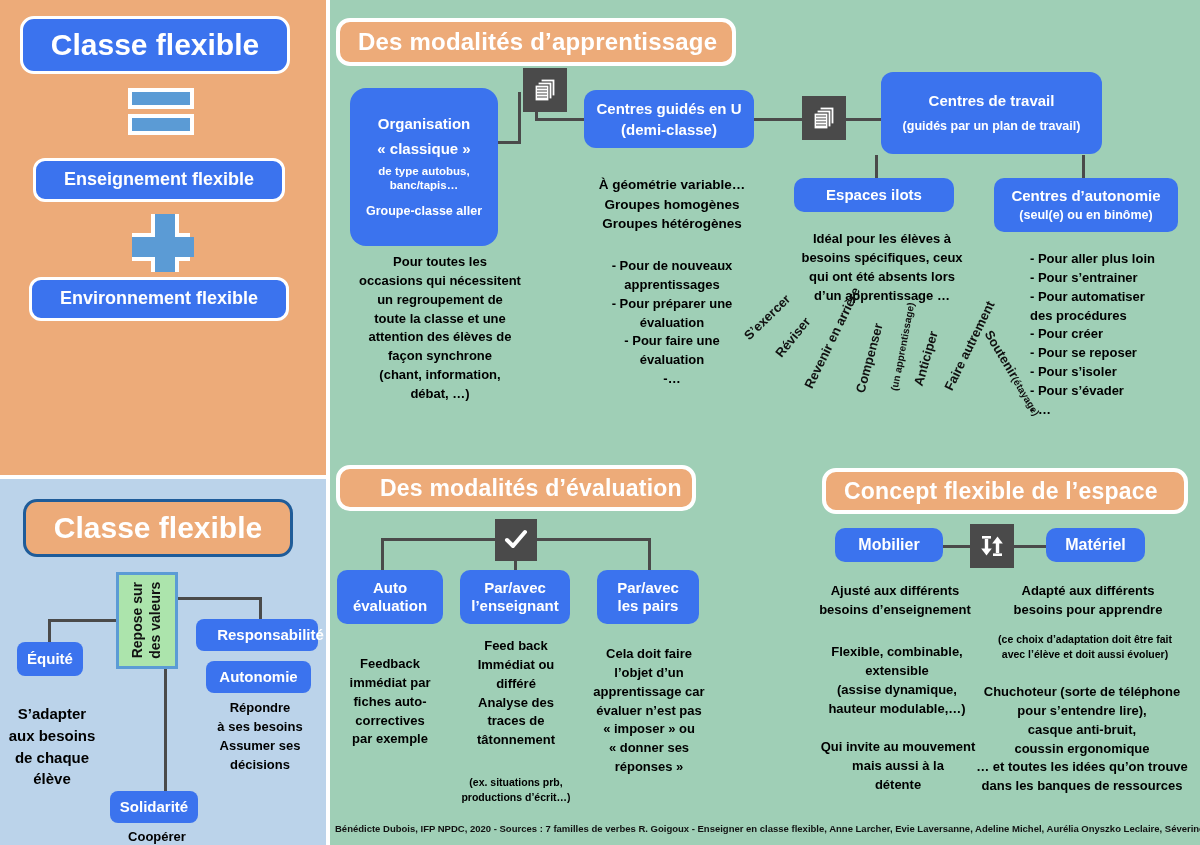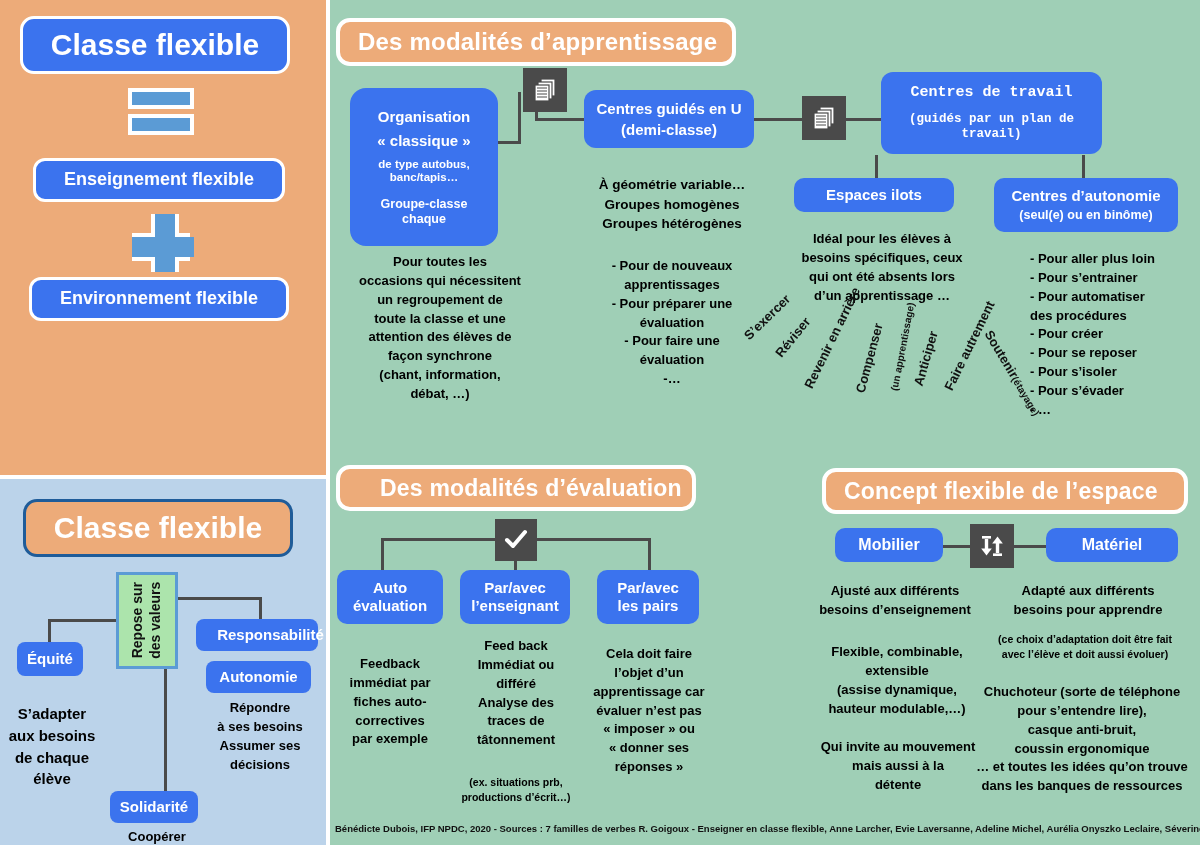--- a/index.html
+++ b/index.html
@@ -167,29 +167,29 @@
             <line x1="5" y1="20" x2="15" y2="20"></line>
         </g>
       </svg>
     </div>
 
     <div class="bluebox" style="left:20px;top:88px;width:148px;height:158px;border-radius:16px;padding:8px;">
       <div style="font-size:15px;">Organisation</div>
       <div style="font-size:15px;margin-top:7px;">« classique »</div>
       <div style="font-size:11.5px;margin-top:8px;">de type autobus,</div>
       <div style="font-size:11.5px;">banc/tapis…</div>
-      <div style="font-size:12.5px;margin-top:12px;">Groupe-classe chaque</div>
+      <div style="font-size:12.5px;margin-top:12px;">Groupe-classe aller</div>
     </div>
 
     <div class="bluebox" style="left:254px;top:90px;width:170px;height:58px;border-radius:12px;">
       <div style="font-size:15px;">Centres guidés en U</div>
       <div style="font-size:15px;margin-top:3px;">(demi-classe)</div>
     </div>
 
-    <div class="bluebox" style="left:551px;top:72px;width:221px;height:82px;border-radius:12px;font-family:Liberation Mono, monospace;">
+    <div class="bluebox" style="left:551px;top:72px;width:221px;height:82px;border-radius:12px;">
       <div style="font-size:15px;">Centres de travail</div>
       <div style="font-size:12.5px;margin-top:10px;">(guidés par un plan de travail)</div>
     </div>
 
     <div class="bluebox" style="left:464px;top:178px;width:160px;height:34px;border-radius:10px;font-size:15px;">
       <span>Espaces ilots</span>
     </div>
 
     <div class="bluebox" style="left:664px;top:178px;width:184px;height:54px;border-radius:10px;">
       <div style="font-size:15px;">Centres d’autonomie</div>
@@ -323,21 +323,21 @@
         </g>
       </svg>
     </div>
 
     <div class="line hline" style="left:606px;top:545px;width:36px;"></div>
     <div class="line hline" style="left:682px;top:545px;width:40px;"></div>
 
     <div class="bluebox" style="left:505px;top:528px;width:108px;height:34px;border-radius:10px;font-size:16px;">
       <span>Mobilier</span>
     </div>
-    <div class="bluebox" style="left:716px;top:528px;width:132px;height:34px;border-radius:10px;font-size:16px;">
+    <div class="bluebox" style="left:716px;top:528px;width:99px;height:34px;border-radius:10px;font-size:16px;">
       <span>Matériel</span>
     </div>
 
     <div class="note" style="left:470px;top:582px;width:190px;font-size:13px;white-space:pre-line;">Ajusté aux différents
 besoins d’enseignement</div>
     <div class="note" style="left:470px;top:738px;width:196px;font-size:13px;white-space:pre-line;">Qui invite au mouvement
 mais aussi à la
 détente</div>
     <div class="note" style="left:478px;top:643px;width:178px;font-size:13px;white-space:pre-line;">Flexible, combinable,
 extensible

